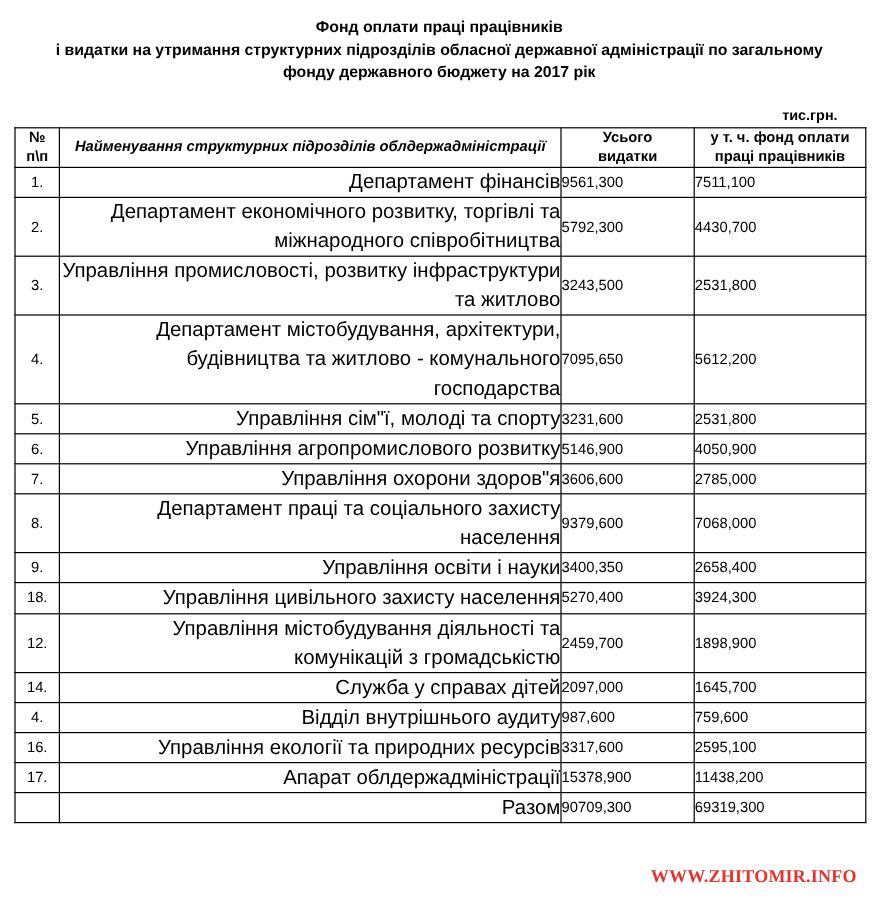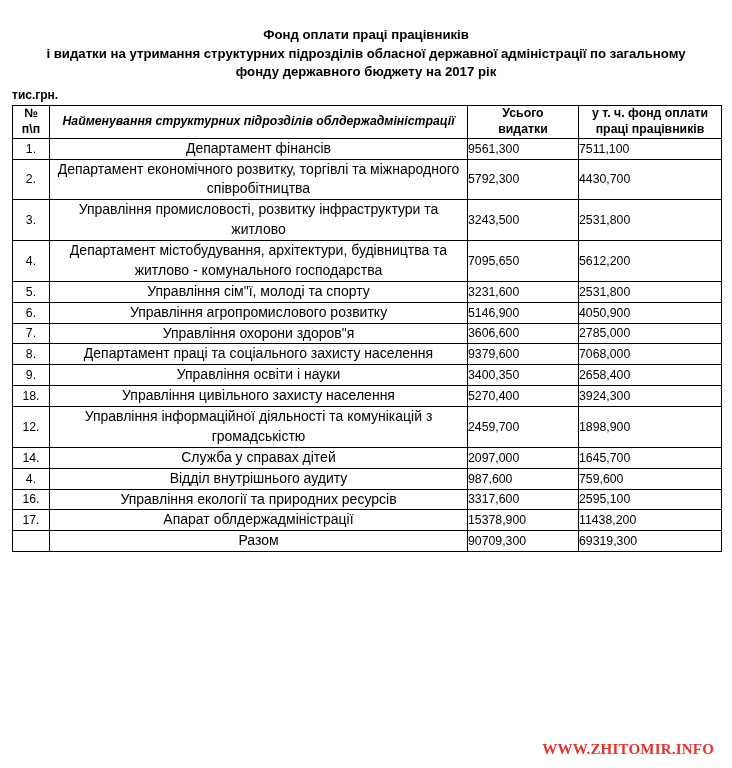--- a/index.html
+++ b/index.html
@@ -19,30 +19,30 @@
     width: 732px;
     height: 768px;
     box-sizing: border-box;
     padding: 10px 12px 0 12px;
   }
   .doc-title {
     text-align: center;
     font-weight: bold;
     font-size: 13.2px;
     line-height: 1.42;
-    margin: 16px 14px 0 14px;
+    margin: 4px 14px 0 14px;
   }
   .doc-title .line {
     display: block;
   }
   .units {
-    text-align: left;
+    text-align: right;
     font-size: 12px;
     font-weight: bold;
-    margin: 6px 22px 3px 0;
+    margin: 19px 22px 3px 0;
   }
   table.report {
     border-collapse: collapse;
     width: 707px;
     margin: 0 auto;
     table-layout: fixed;
   }
   table.report th,
   table.report td {
     border: 1px solid #000000;
@@ -60,36 +60,36 @@
   th.col-name { width: 417px; font-style: italic; }
   th.col-tot  { width: 110px; }
   th.col-fund { width: 142px; }
 
   td.c-num {
     text-align: center;
     font-size: 12.3px;
     padding: 6px 2px;
   }
   td.c-name {
-    text-align: center;
-    font-size: 14px;
+    text-align: right;
+    font-size: 17px;
     padding: 6px 7px;
     line-height: 1.42;
   }
   td.c-val {
     text-align: left;
     font-size: 12.3px;
     padding: 6px 9px 6px 4px;
     white-space: nowrap;
   }
   tr.tall td { height: 34px; }
   .watermark {
     position: absolute;
     right: 18px;
-    bottom: 10px;
+    bottom: 28px;
     font-family: "Liberation Serif", serif;
     font-weight: bold;
     font-size: 15px;
     letter-spacing: 0.2px;
     color: #e8312a;
   }
 </style>
 </head>
 <body>
 
@@ -177,21 +177,21 @@
           <td class="c-val">2658,400</td>
         </tr>
         <tr>
           <td class="c-num">18.</td>
           <td class="c-name">Управління цивільного захисту населення</td>
           <td class="c-val">5270,400</td>
           <td class="c-val">3924,300</td>
         </tr>
         <tr class="tall">
           <td class="c-num">12.</td>
-          <td class="c-name">Управління інформаційної  діяльності  та комунікацій з громадськістю</td>
+          <td class="c-name">Управління містобудування  діяльності  та комунікацій з громадськістю</td>
           <td class="c-val">2459,700</td>
           <td class="c-val">1898,900</td>
         </tr>
         <tr>
           <td class="c-num">14.</td>
           <td class="c-name">Служба у справах дітей</td>
           <td class="c-val">2097,000</td>
           <td class="c-val">1645,700</td>
         </tr>
         <tr>

